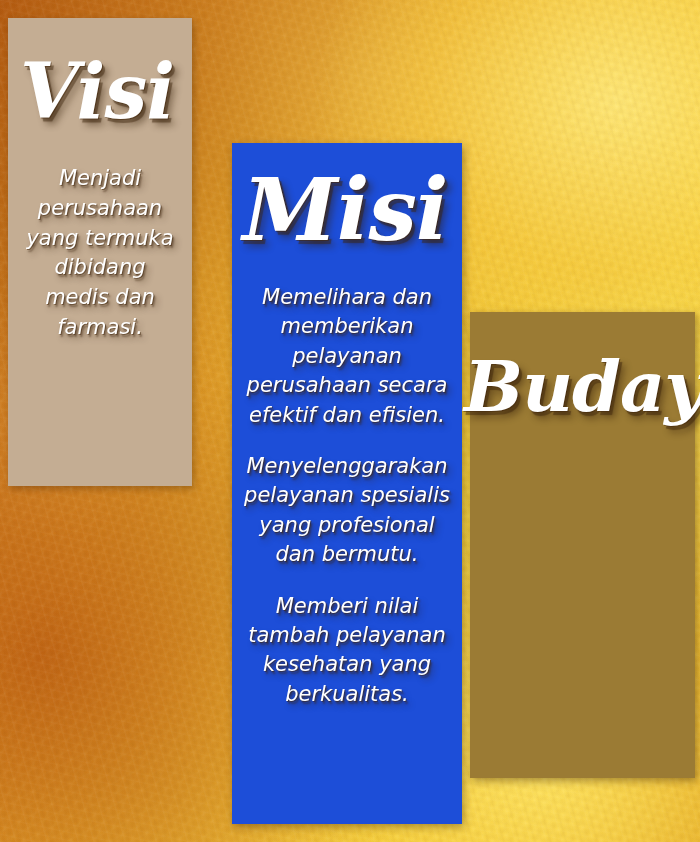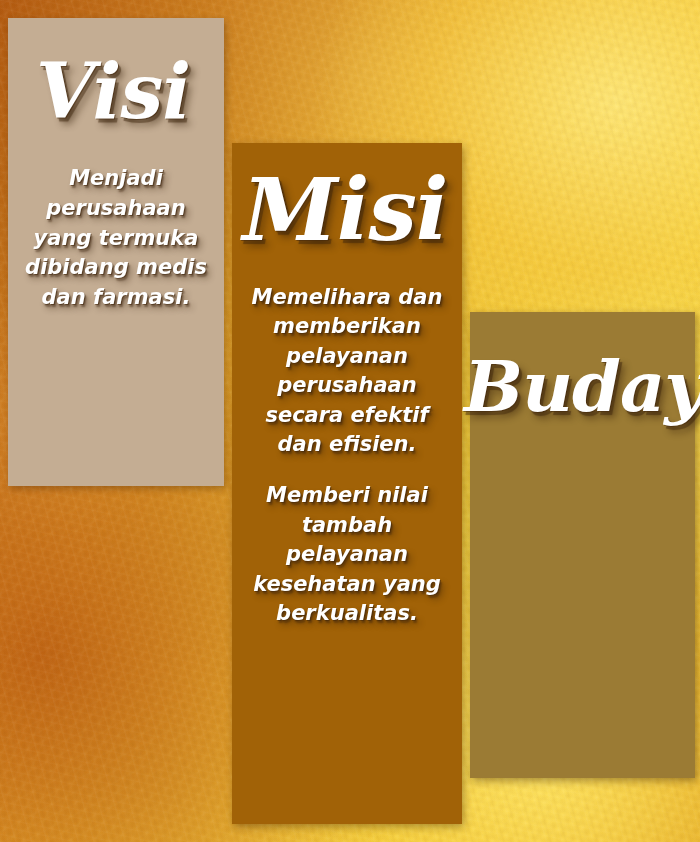--- a/index.html
+++ b/index.html
@@ -94,28 +94,28 @@
   }
 
   
   .panel {
     position: absolute;
     box-sizing: border-box;
     text-align: center;
   }
   .panel-visi {
     left: 8px;  top: 18px;
-    width: 216px; height: 468px;
+    width: 184px; height: 468px;
     background: #c4ad93;
     box-shadow: 2px 3px 7px rgba(60,30,5,0.33);
   }
   .panel-misi {
     left: 232px; top: 143px;
     width: 230px; height: 681px;
-    background: #a16207;
+    background: #1d4ed8;
     box-shadow: 2px 3px 8px rgba(55,28,5,0.38);
   }
   .panel-budaya {
     left: 470px; top: 312px;
     width: 225px; height: 466px;
     background: #9b7b34;
     box-shadow: 2px 3px 8px rgba(50,26,5,0.40);
   }
 
   
@@ -133,21 +133,21 @@
     white-space: nowrap;
   }
   .h-visi   { font-size: 76px;  margin-top: 36px;  margin-left: -6px; }
   .h-misi   { font-size: 86px;  margin-top: 24px;  margin-left: -4px; }
   .h-budaya { font-size: 70px;  margin-top: 40px;  margin-left: -6px; }
 
   
   .body-text {
     font-family: "DejaVu Sans", sans-serif;
     font-style: italic;
-    font-weight: bold;
+    font-weight: normal;
     color: #ffffff;
     text-shadow:
        1px 1px 0 rgba(66,40,14,0.55),
        2px 3px 2px rgba(56,32,10,0.48),
        4px 5px 6px rgba(48,26,8,0.38);
   }
   .visi-body {
     font-size: 21px;
     line-height: 1.42;
     margin: 34px 14px 0 14px;
@@ -178,20 +178,21 @@
 
   <div class="panel panel-visi">
     <div class="heading h-visi">Visi</div>
     <div class="body-text visi-body">Menjadi perusahaan yang termuka dibidang medis dan farmasi.</div>
   </div>
 
   <div class="panel panel-misi">
     <div class="heading h-misi">Misi</div>
     <div class="body-text misi-body">
       <p>Memelihara dan memberikan pelayanan perusahaan secara efektif dan efisien.</p>
+      <p>Menyelenggarakan pelayanan spesialis yang profesional dan bermutu.</p>
       <p>Memberi nilai tambah pelayanan kesehatan yang berkualitas.</p>
     </div>
   </div>
 
   <div class="panel panel-budaya">
     <div class="heading h-budaya">Budaya</div>
   </div>
 
 </div>
 

